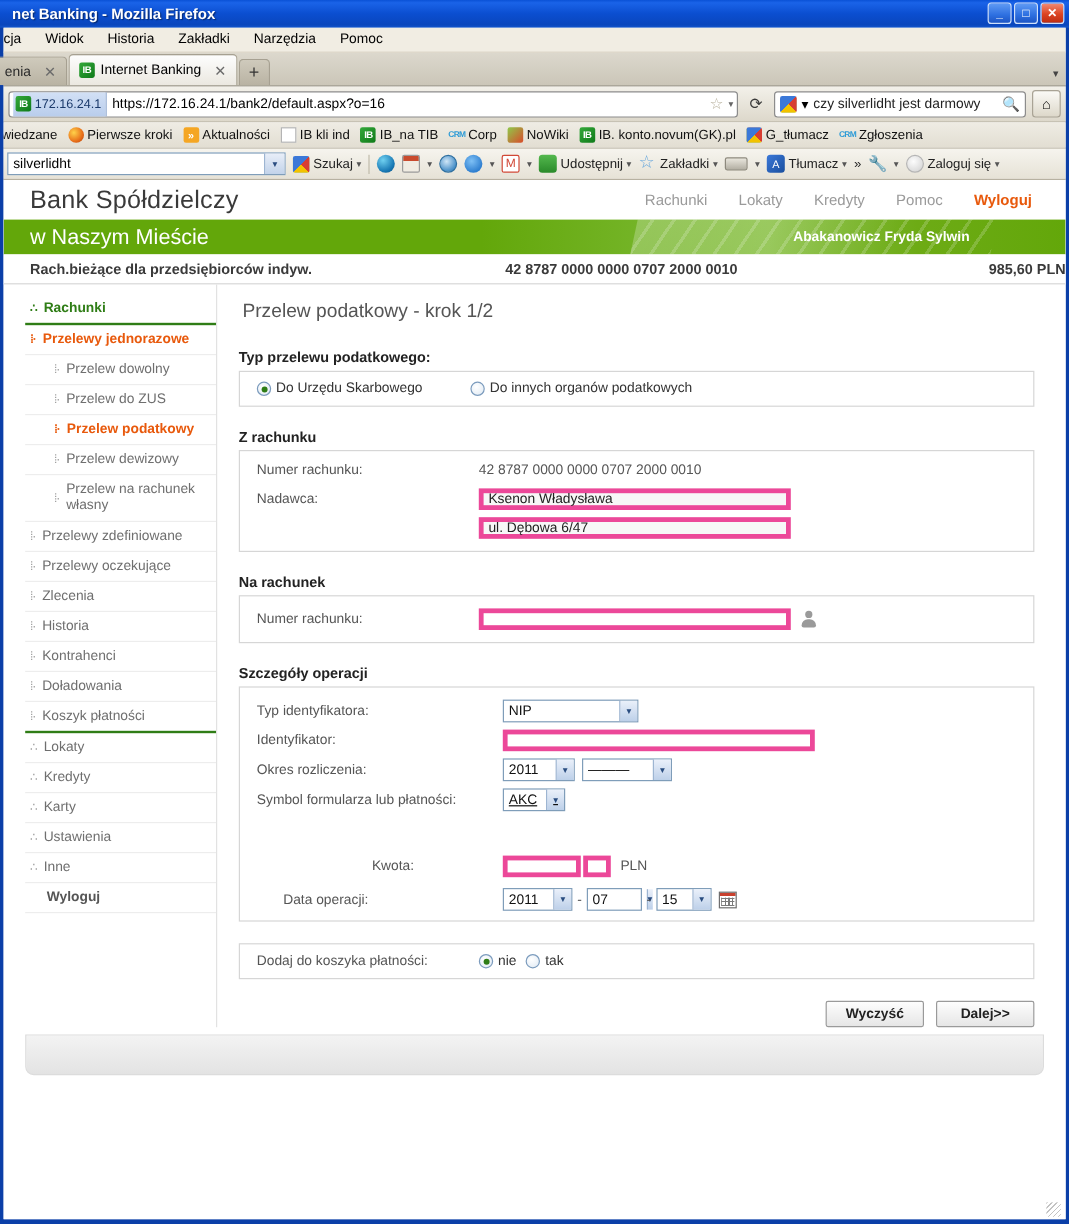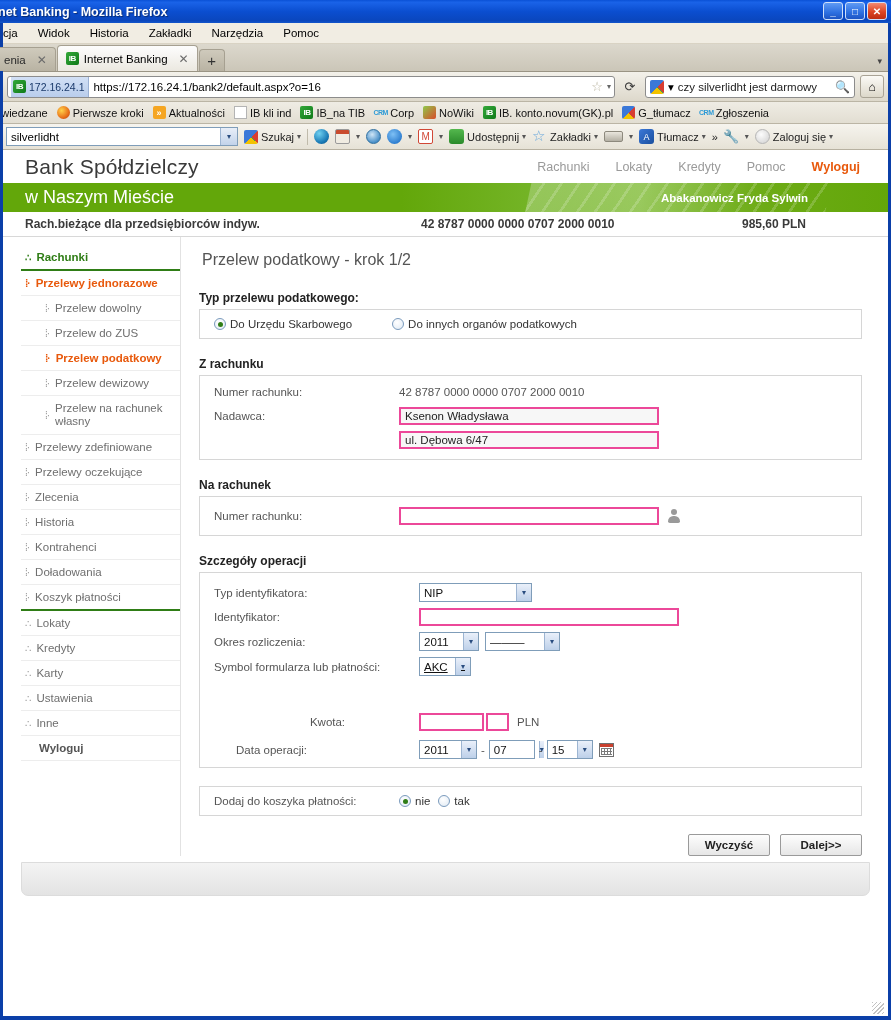--- a/index.html
+++ b/index.html
@@ -19,21 +19,21 @@
     border-right:3px solid #0b3fa8;
     border-bottom:4px solid #0b3fa8;
     background:#fff;
     display:flex; flex-direction:column;
   }
   .titlebar {
     height:23px;
     background:linear-gradient(to bottom,#0a51d6 0%,#1a63e8 10%,#0b4ed0 50%,#0a46bd 90%,#1356cc 100%);
     display:flex; align-items:center; position:relative;
     margin-left:-3px; margin-right:-3px;
-    padding-left:0px;
+    padding-left:12px;
   }
   .titlebar .title {
     color:#fff; font-weight:bold; font-size:12.5px;
     text-shadow:1px 1px 1px rgba(0,0,0,.45);
     margin-left:-2px; white-space:nowrap;
   }
   .winbtns { position:absolute; right:4px; top:2px; display:flex; gap:2px; }
   .winbtn {
     width:20px; height:18px; border:1px solid #cfe0fa; border-radius:3px;
     display:flex; align-items:center; justify-content:center;
@@ -200,21 +200,21 @@
     position:relative; z-index:2; padding-right:80px;
   }
 
   .acctband {
     height:25px; display:flex; align-items:center;
     border-bottom:1px solid #d8d8d8; padding:0 0 0 22px;
     font-weight:bold; font-size:12px; color:#3a3a3a;
     background:#fff;
   }
   .acctband .num { position:absolute; left:418px; }
-  .acctband .bal { margin-left:auto; padding-right:82px; }
+  .acctband .bal { margin-left:auto; }
   .acctband-wrap { position:relative; }
 
   .body-cols { display:flex; padding-left:18px; }
 
   
   .sidebar { width:160px; flex:none; border-right:1px solid #e2e2e2; padding-top:8px; }
   .nav-item {
     display:flex; align-items:center; gap:6px;
     padding:6px 6px 6px 4px; font-size:11.5px; color:#6f6f6f;
     border-bottom:1px solid #ededed;
@@ -246,21 +246,21 @@
 
   .radio {
     width:12px; height:12px; border-radius:50%; flex:none;
     border:1px solid #7b9bbd; background:radial-gradient(circle at 40% 35%,#fff,#dfe9f3);
     display:inline-flex; align-items:center; justify-content:center; margin-right:4px;
   }
   .radio.on::after{ content:""; width:5px; height:5px; border-radius:50%; background:#2f7d16; }
   .radio-wrap { display:flex; align-items:flex-end; font-size:11.5px; color:#333; }
 
   .inp {
-    height:18px; border:2px solid #ec4899; background:#fff;
+    height:18px; border:4px solid #ec4899; background:#fff;
     font-size:11.5px; color:#222; padding:0 4px; display:flex; align-items:center;
     font-family:"Liberation Sans", sans-serif;
   }
   .inp.filled { background:#f7f7f7; }
   .sel {
     height:19px; border:1px solid #7f9db9; background:#fff;
     display:inline-flex; align-items:center; font-size:11.5px; color:#111;
     padding:0 0 0 4px;
   }
   .sel .t { flex:1; white-space:nowrap; }

